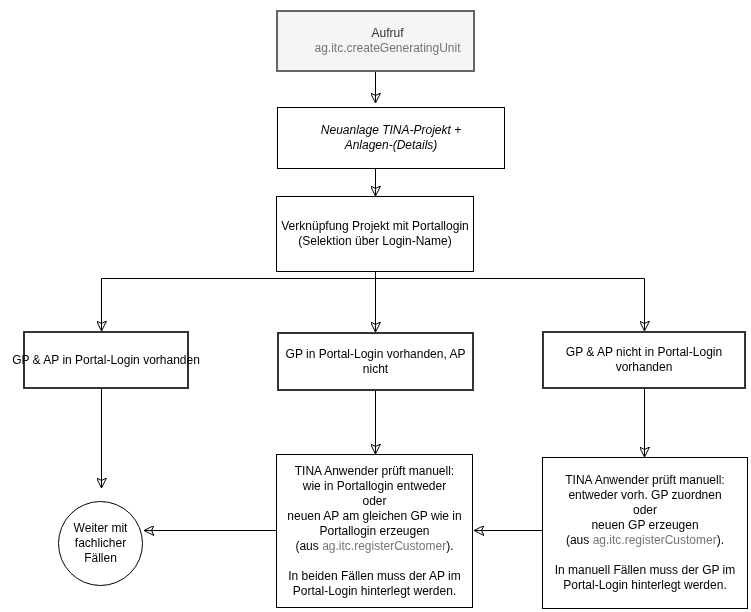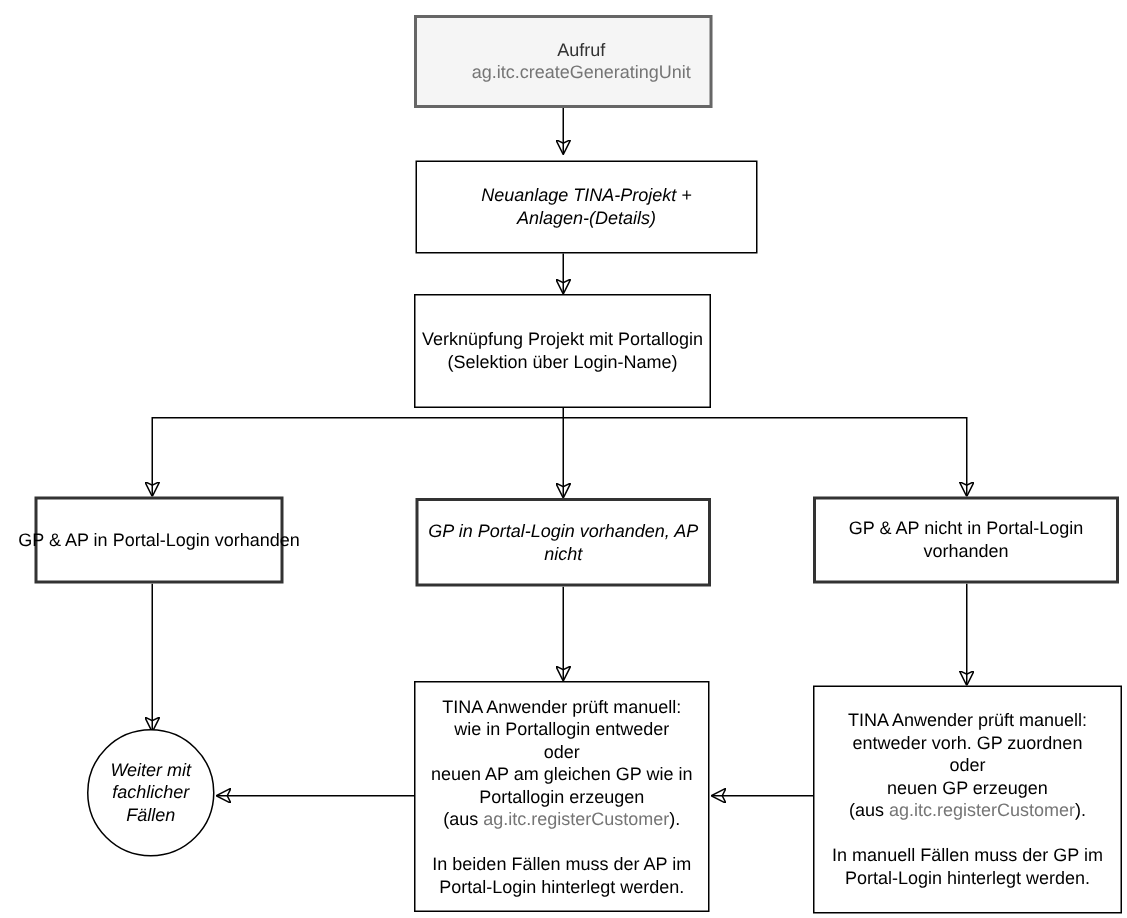--- a/index.html
+++ b/index.html
@@ -82,21 +82,21 @@
 
   <div class="node" style="left:276px;top:196px;width:198px;height:76px;">
     <div class="ln">Verknüpfung Projekt mit Portallogin</div>
     <div class="ln">(Selektion über Login-Name)</div>
   </div>
 
   <div class="node case" style="left:3px;top:331px;width:166px;height:58px;margin-left:20px;">
     <div class="ln">GP &amp; AP in Portal-Login vorhanden</div>
   </div>
 
-  <div class="node case" style="left:277px;top:332px;width:197px;height:59px;font-style:italic;">
+  <div class="node case" style="left:277px;top:332px;width:197px;height:59px;">
     <div class="ln">GP in Portal-Login vorhanden, AP</div>
     <div class="ln">nicht</div>
   </div>
 
   <div class="node case" style="left:542px;top:331px;width:204px;height:58px;">
     <div class="ln">GP &amp; AP nicht in Portal-Login</div>
     <div class="ln">vorhanden</div>
   </div>
 
   <div class="node" style="left:276px;top:454px;width:197px;height:154px;">
@@ -115,19 +115,19 @@
     <div class="ln">TINA Anwender prüft manuell:</div>
     <div class="ln">entweder vorh. GP zuordnen</div>
     <div class="ln">oder</div>
     <div class="ln">neuen GP erzeugen</div>
     <div class="ln"><span>(aus </span><span class="method">ag.itc.registerCustomer</span><span>).</span></div>
     <div class="spacer"></div>
     <div class="ln">In manuell Fällen muss der GP im</div>
     <div class="ln">Portal-Login hinterlegt werden.</div>
   </div>
 
-  <div class="node circle" style="left:58px;top:486px;width:85px;height:85px;font-style:italic;">
+  <div class="node circle" style="left:58px;top:501px;width:85px;height:85px;">
     <div class="ln">Weiter mit</div>
     <div class="ln">fachlicher</div>
     <div class="ln">Fällen</div>
   </div>
 
 </div>
 
 </body></html>

